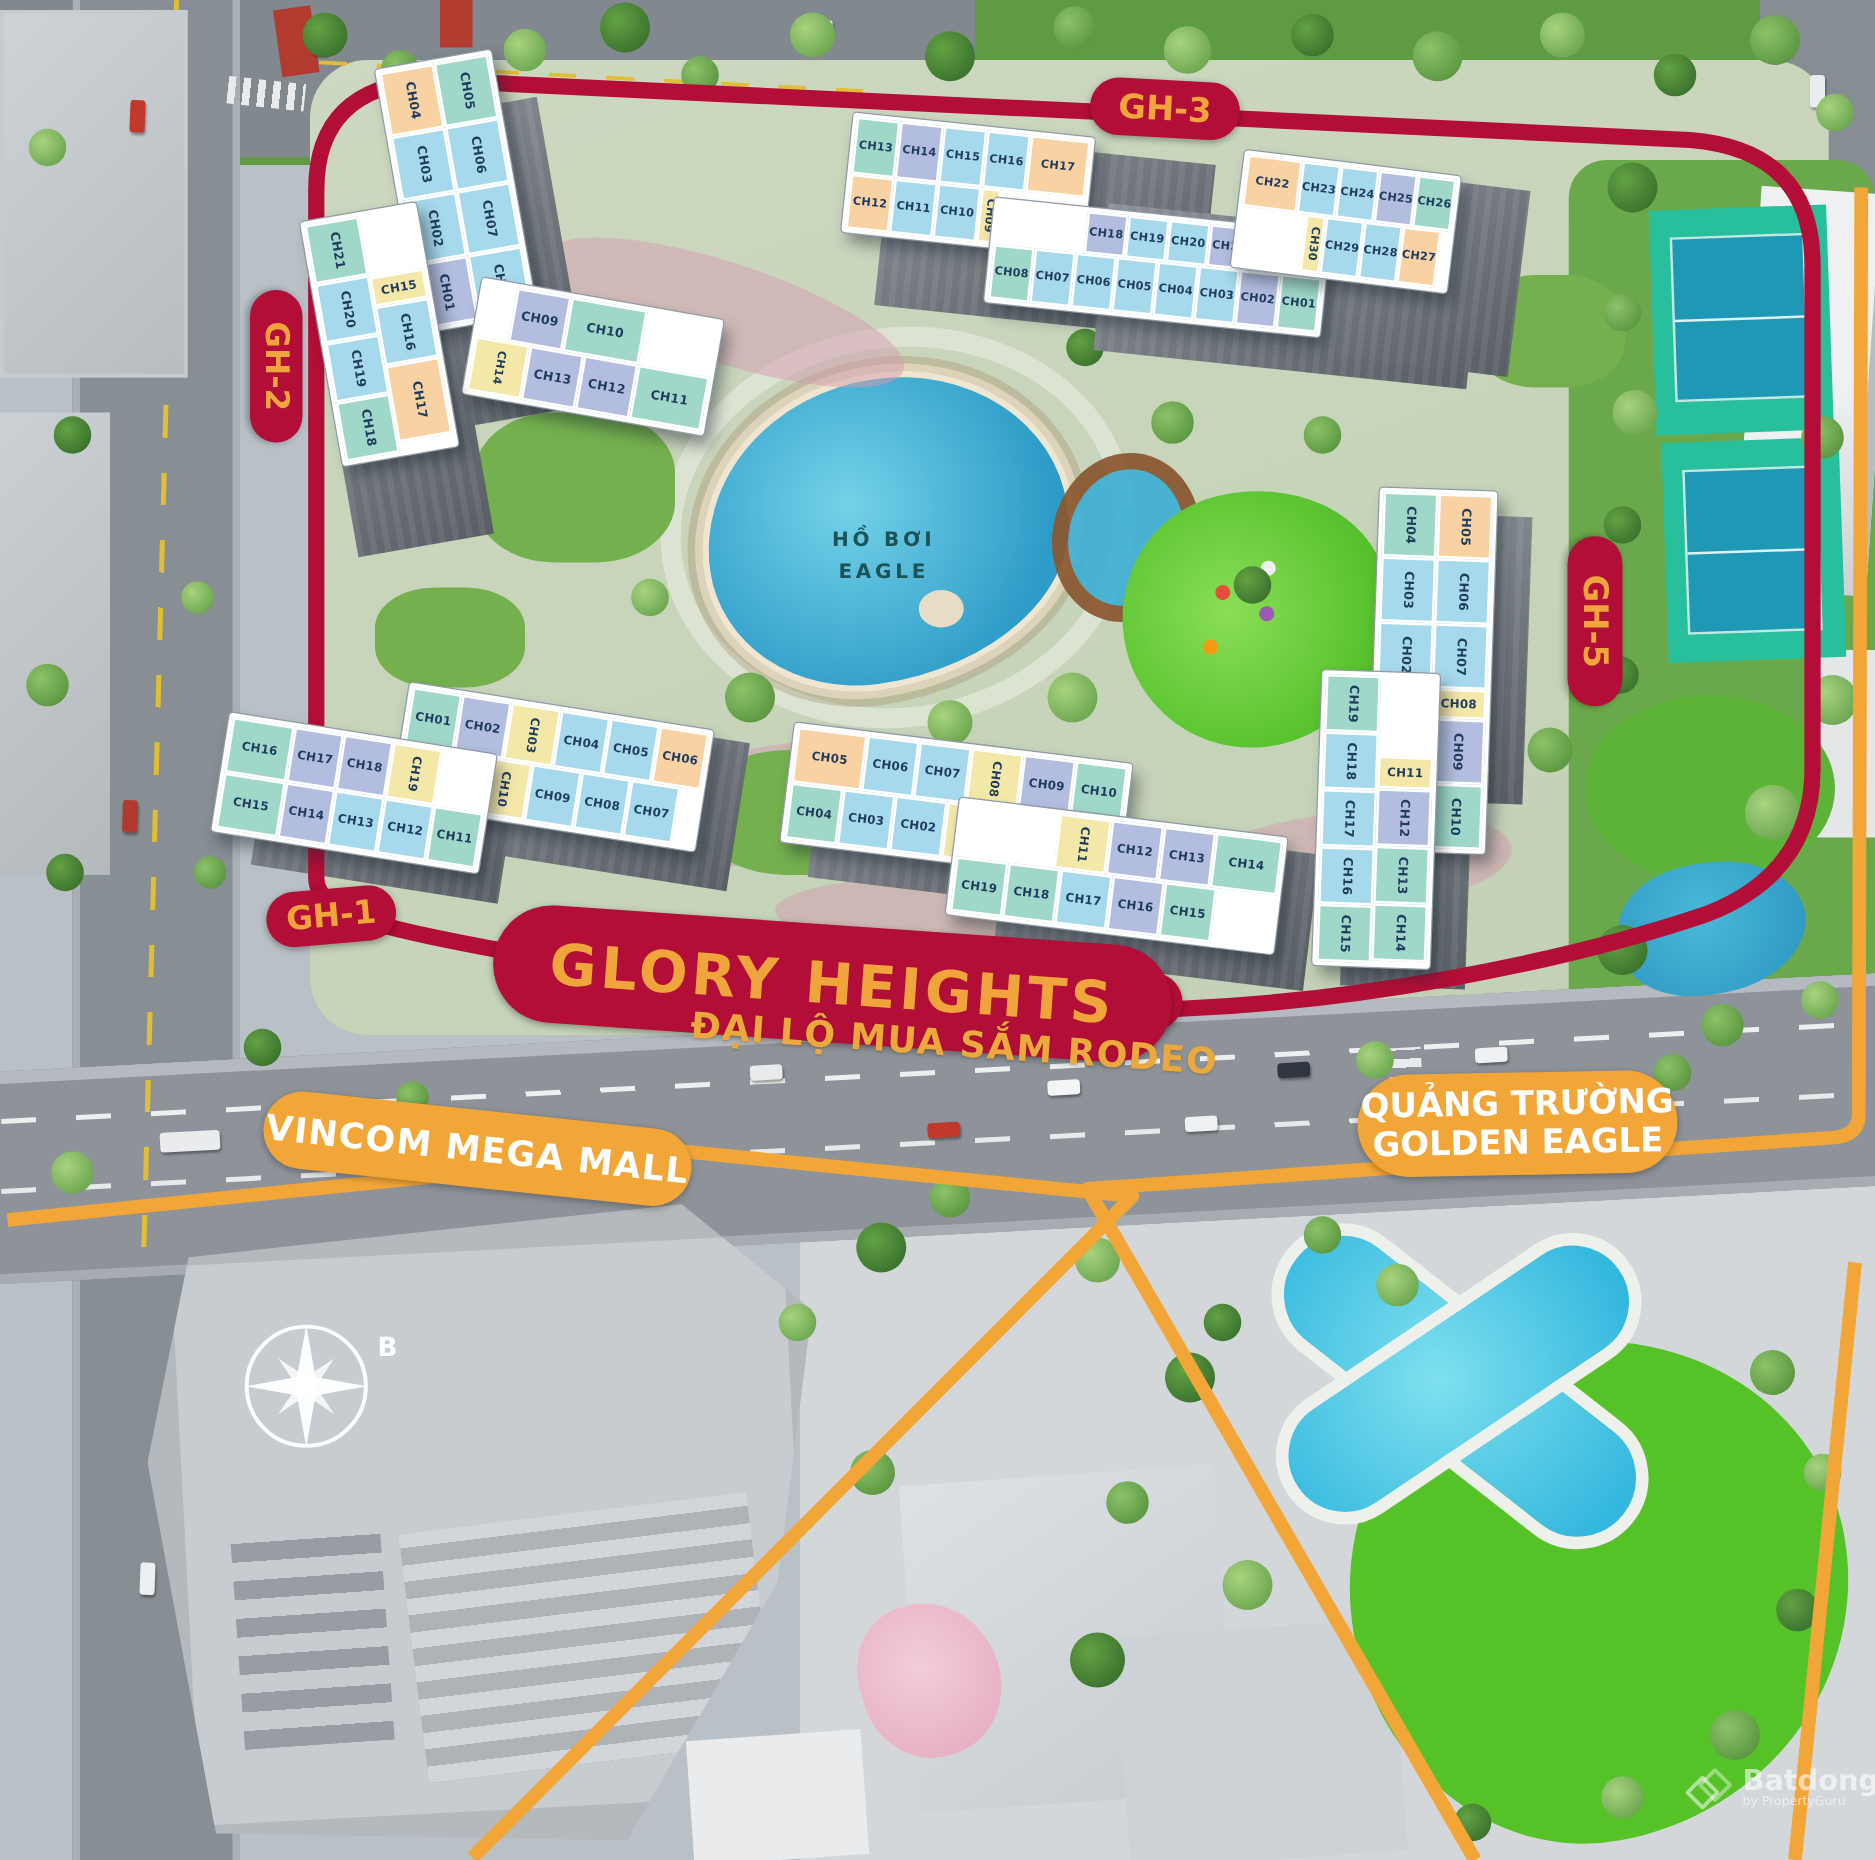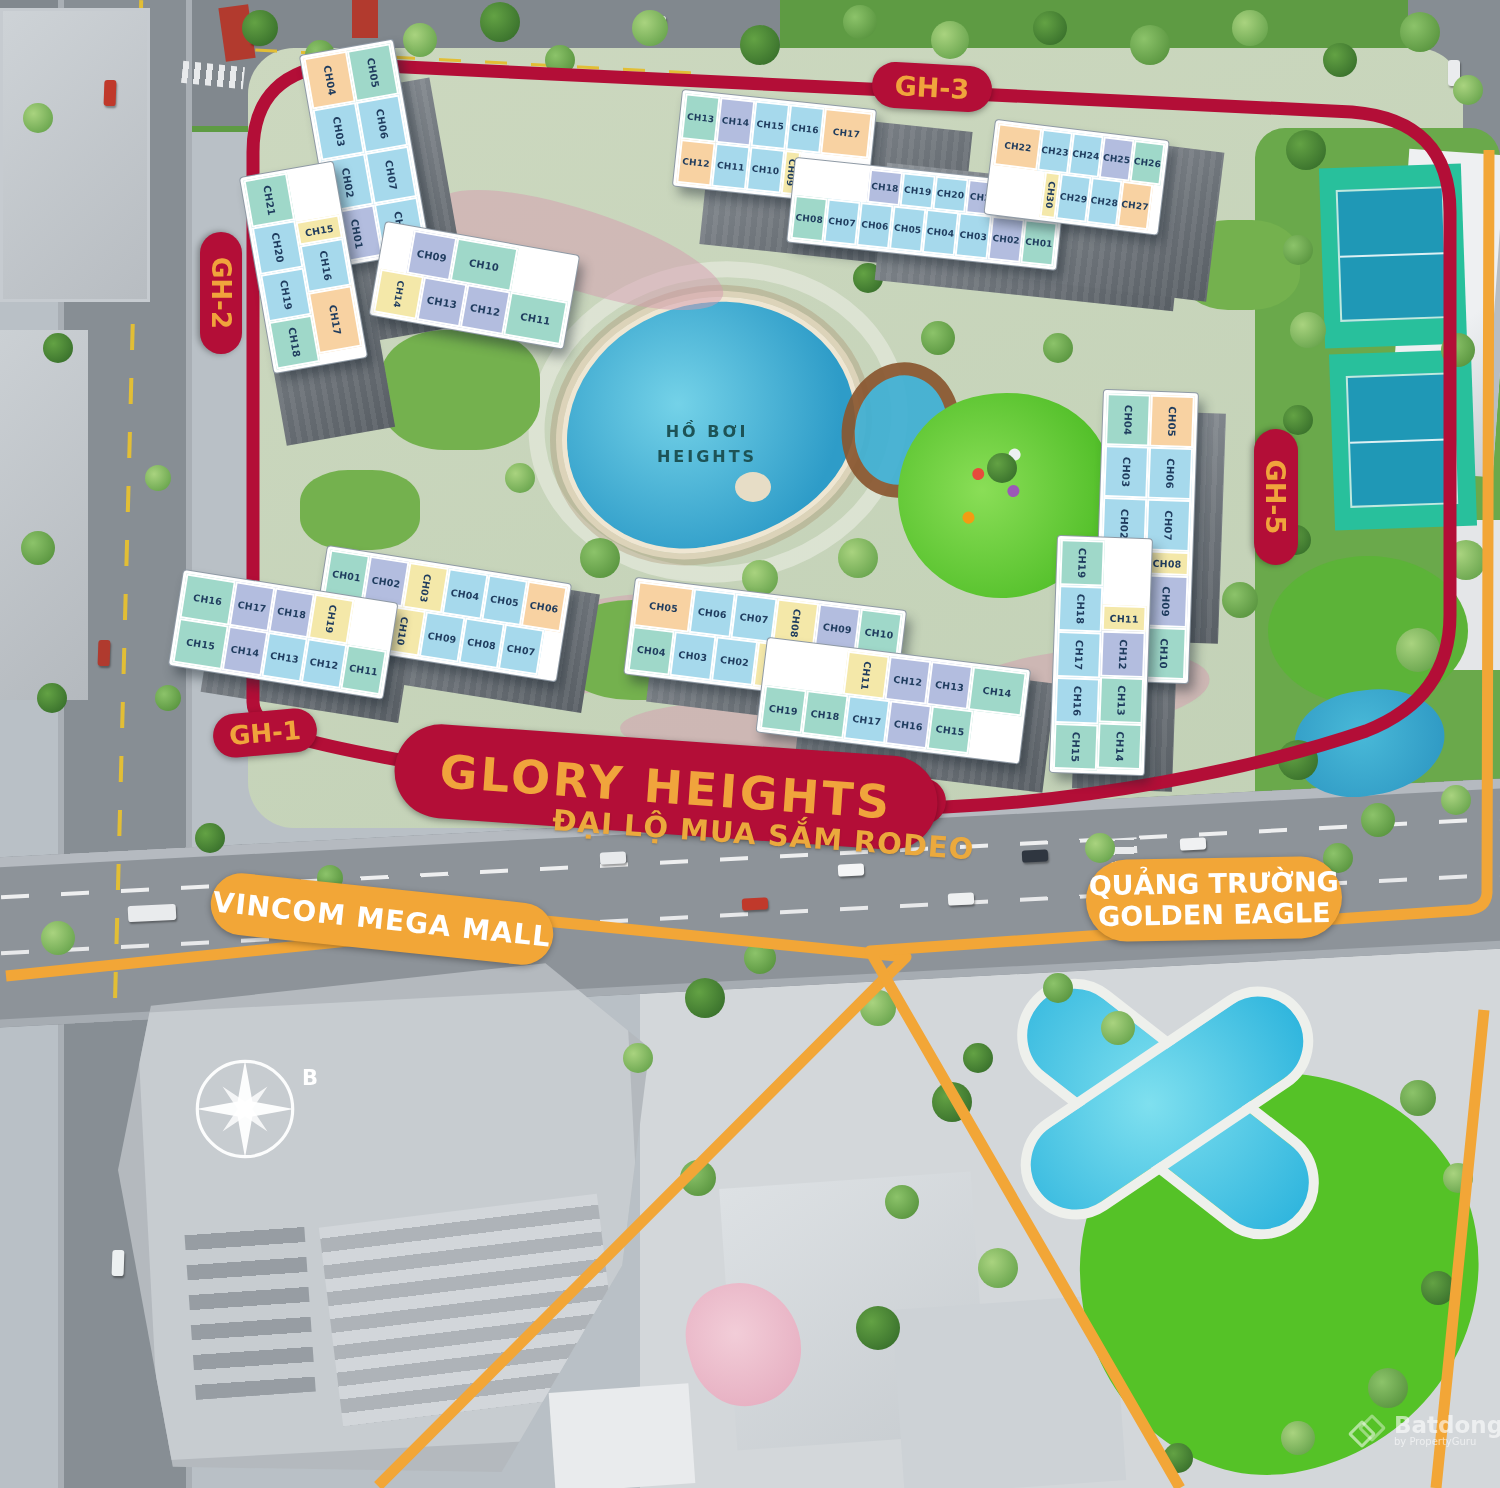--- a/index.html
+++ b/index.html
@@ -211,21 +211,21 @@
     <path d="M50,20 L55,45 L80,50 L55,55 L50,80 L45,55 L20,50 L45,45 Z" fill="#ffffff" opacity="0.8" transform="rotate(45 50 50)"></path>
   </svg>
   <div class="abs" id="compass-b">B</div>
 
   <div class="abs" id="pool-ring"></div>
   <div class="abs" id="main-pool"></div>
   <div class="abs" id="lazy-ring"></div>
   <div class="abs" id="pool-island"></div>
   <div class="abs" id="pool-label">
     <div>HỒ BƠI</div>
-      <div>HEIGHTS</div>
+      <div>EAGLE</div>
   </div>
   <div class="abs" id="playground">
     <div class="pg-dot" style="left:80px;top:70px;background:#e74c3c"></div>
     <div class="pg-dot" style="left:110px;top:95px;background:#9b59b6"></div>
     <div class="pg-dot" style="left:60px;top:110px;background:#f39c12"></div>
     <div class="pg-dot" style="left:120px;top:60px;background:#ecf0f1"></div>
   </div>
   <div class="abs" id="green-oval"></div>
   <div class="abs" id="slide-pool"></div>
   <div class="abs" id="mini-court"></div>

